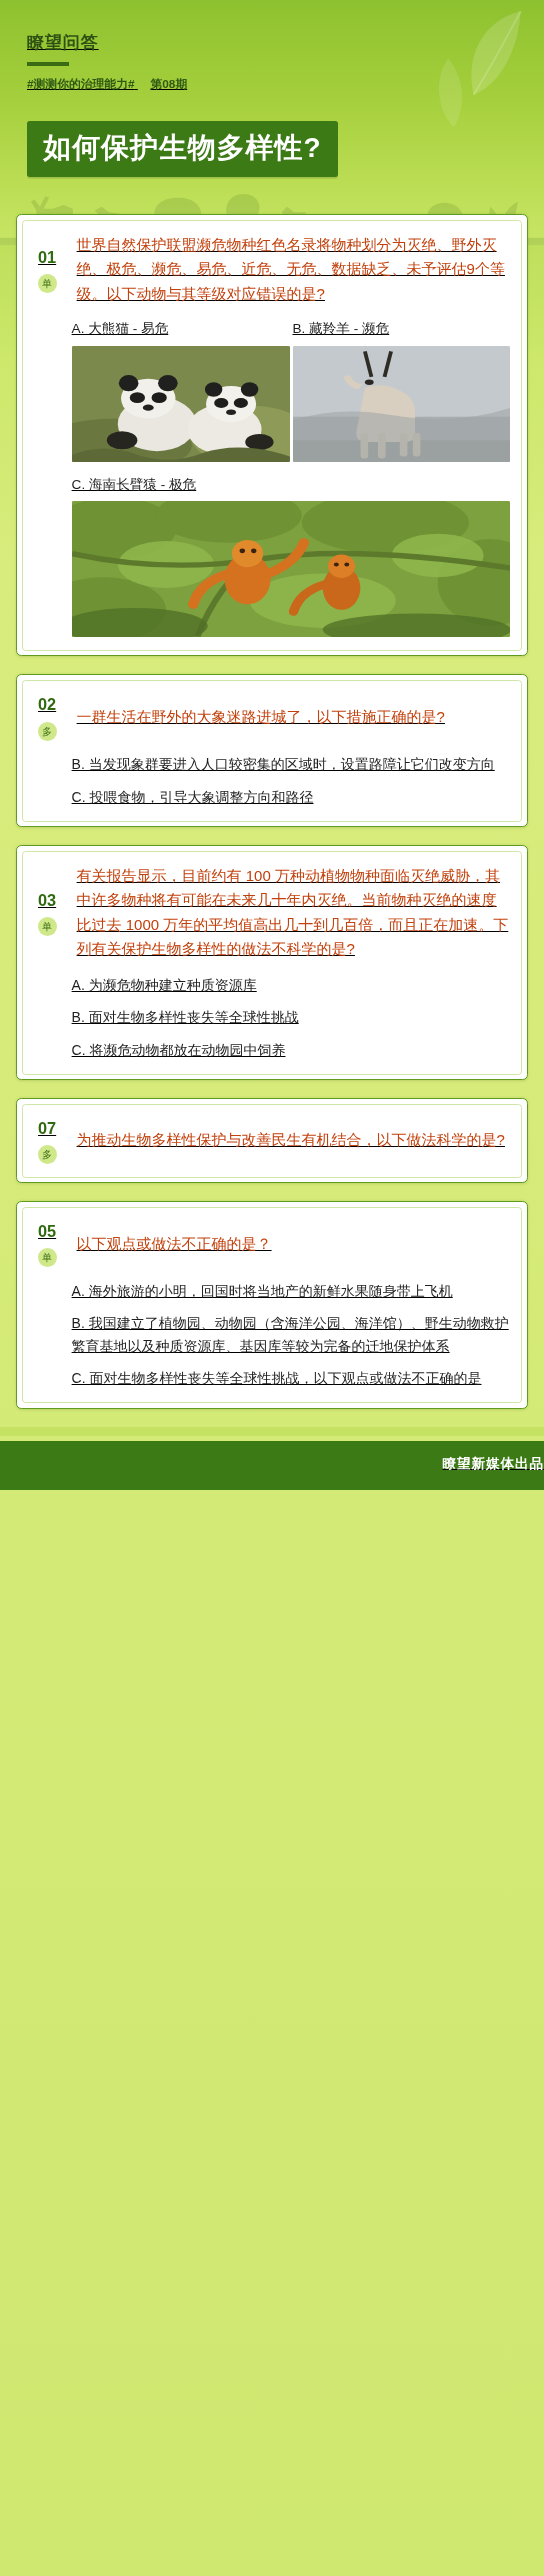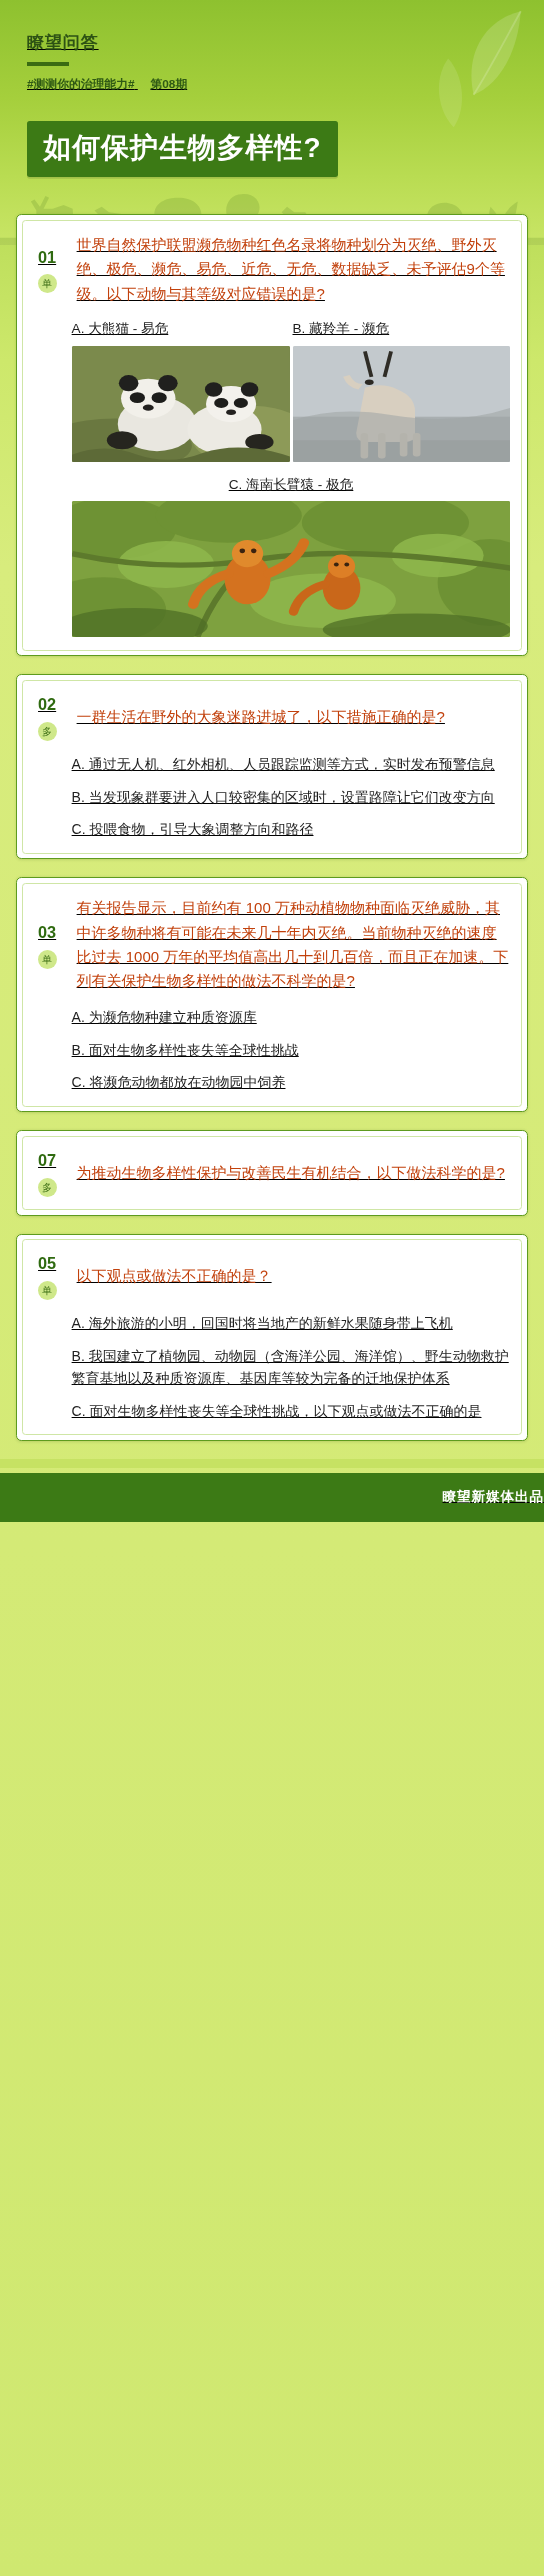--- a/index.html
+++ b/index.html
@@ -172,21 +172,21 @@
     margin-bottom: 7.3px;
   }
   .photo {
     width: 100%;
     height: 116px;
     border-radius: 1.8px;
     overflow: hidden;
     position: relative;
   }
   .photo.wide { height: 136px; }
-  .img-opt.full { margin-top: 14.5px; text-align: center; }
+  .img-opt.full { margin-top: 14.5px; }
 
   
   .photo-panda {
     background: linear-gradient(180deg,#6e7a46 0%, #8a9152 40%, #6d7540 100%);
   }
   
   .photo-antelope {
     background: linear-gradient(180deg,#cfd4d8 0%, #b6bcc0 55%, #9aa0a2 100%);
   }
   
@@ -377,21 +377,20 @@
     <div class="card">
       <div class="card-inner-line"></div>
       <div class="q-head">
         <div class="q-meta">
           <div class="q-num">02</div>
           <div class="q-type">多</div>
         </div>
         <div class="q-text">一群生活在野外的大象迷路进城了，以下措施正确的是?</div>
       </div>
       <div class="options">
-        <div class="opt">A. 通过无人机、红外相机、人员跟踪监测等方式，实时发布预警信息</div>
         <div class="opt">B. 当发现象群要进入人口较密集的区域时，设置路障让它们改变方向</div>
         <div class="opt">C. 投喂食物，引导大象调整方向和路径</div>
       </div>
     </div>
 
     <div class="card">
       <div class="card-inner-line"></div>
       <div class="q-head">
         <div class="q-meta">
           <div class="q-num">03</div>

